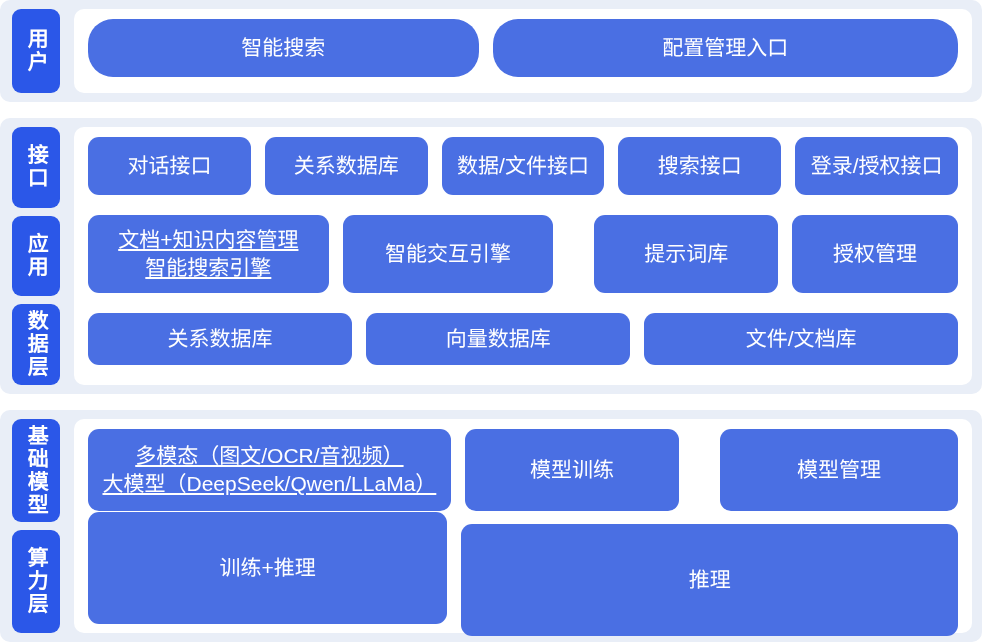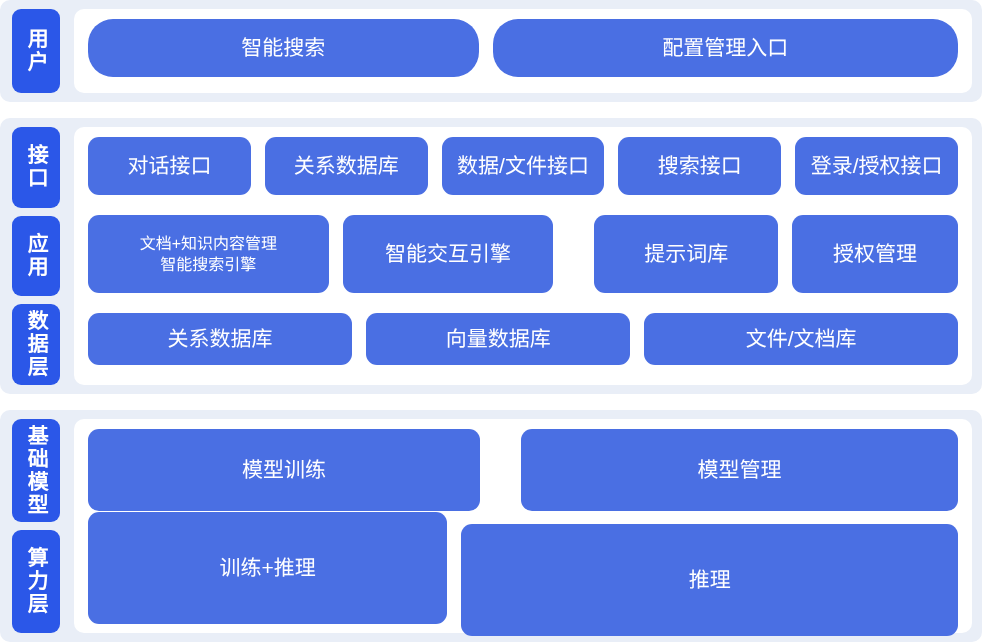--- a/index.html
+++ b/index.html
@@ -99,21 +99,21 @@
     text-align: center;
     font-size: 21px;
     font-weight: 400;
     line-height: 1.32;
     box-sizing: border-box;
     padding: 4px 8px;
     white-space: pre-line;
     flex: 1 1 0;
     min-width: 0;
   }
-  .box--sm { font-size: 16px; }
+  .box--sm { font-size: 21px; text-decoration: underline; }
 
   
   .row--users .box { height: 58px; border-radius: 25px; }
 
   
   .row--interface .box { height: 58px; }
   .row--app .box       { height: 78px; }
   .row--data .box      { height: 52px; }
 
   .row--model .box   { height: 82px; }
@@ -179,20 +179,22 @@
   </div>
 
   <div class="section section--base">
     <div class="tag-col">
       <div class="tag">基础模型</div>
       <div class="tag">算力层</div>
     </div>
     <div class="panel">
 
       <div class="row row--model">
+        <div class="box box--sm f-175">多模态（图文/OCR/音视频）
+大模型（DeepSeek/Qwen/LLaMa）</div>
         <div class="box f-100">模型训练</div>
         <div class="box f-112">模型管理</div>
       </div>
 
       <div class="row row--compute">
         <div class="box f-100">训练+推理</div>
         <div class="box f-140">推理</div>
       </div>
 
     </div>

